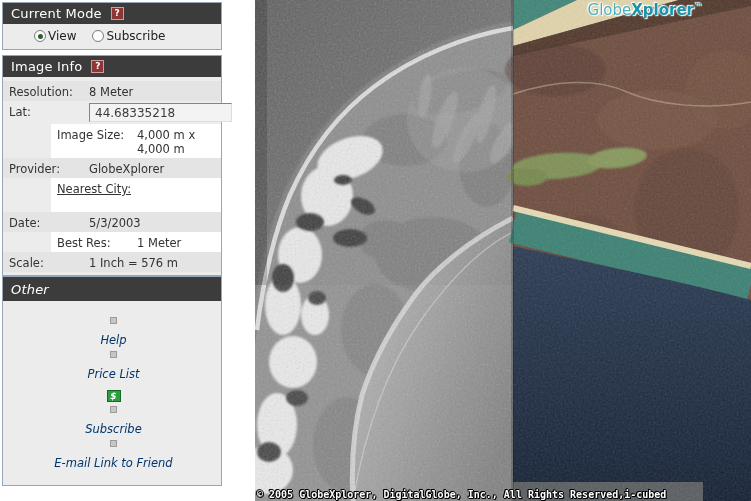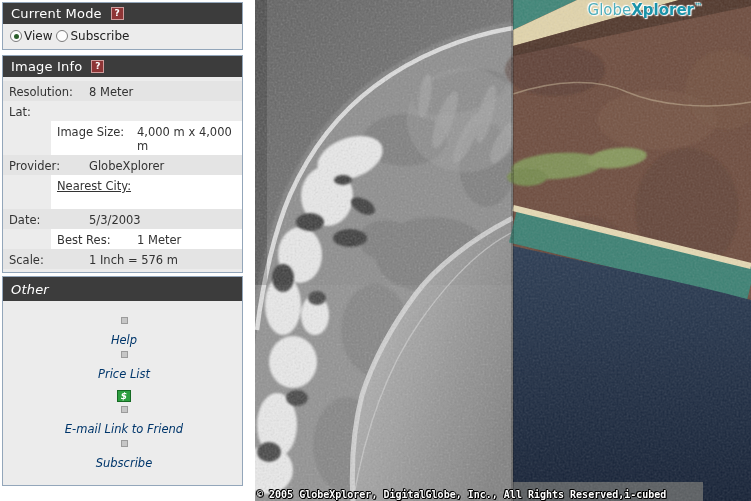--- a/index.html
+++ b/index.html
@@ -6,38 +6,38 @@
   html,body { width:751px; height:501px; }
   body {
     position:relative;
     background:#ffffff;
     font-family:"DejaVu Sans","Liberation Sans",sans-serif;
     overflow:hidden;
   }
 
   
   .panel {
-    position:absolute; left:2px; width:241px;
+    position:absolute; left:2px; width:220px;
     border:1px solid #93a6ba; background:#ececec;
   }
   .panel-header {
     background:#3c3c3c; color:#fff; font-size:13px;
     height:21px; display:flex; align-items:center; gap:9px;
     padding:0 8px; letter-spacing:.2px;
   }
   .help-icon {
     width:13px; height:13px; background:#8e3536; border:1px solid #cf9b9b;
     color:#fff; font-size:9px; font-weight:bold; line-height:1;
     display:inline-flex; align-items:center; justify-content:center;
     cursor:pointer; flex:0 0 auto;
   }
 
   
   #panel-current-mode { top:2px; }
-  .mode-body { padding:5px 4px 6px 7px; display:flex; gap:4px; background:#ececec; }
+  .mode-body { padding:5px 4px 6px 7px; display:flex; gap:16px; background:#ececec;margin-left:24px; }
   .radio-opt { display:flex; align-items:center; gap:2px; font-size:12px; color:#222; cursor:pointer; }
   .radio {
     width:12px; height:12px; border-radius:50%;
     border:1px solid #7b7b7b; background:#fdfdfd;
     display:inline-flex; align-items:center; justify-content:center; flex:0 0 auto;
   }
   .radio .dot { width:5px; height:5px; border-radius:50%; background:transparent; }
   .radio.checked .dot { background:#2c5f2c; }
 
   
@@ -120,20 +120,21 @@
     <span>Image Info</span>
     <span class="help-icon">?</span>
   </div>
   <div class="info-body">
     <div class="row r-gray">
       <span class="lbl">Resolution:</span>
       <span class="val">8 Meter</span>
     </div>
     <div class="row r-light">
       <span class="lbl">Lat:</span>
+      <input class="field" type="text" value="44.68335218" style="">
     </div>
     <div class="row r-white">
       <span class="lbl">Image Size:</span>
       <span class="val">4,000 m x 4,000 m</span>
     </div>
     <div class="row r-gray">
       <span class="lbl">Provider:</span>
       <span class="val">GlobeXplorer</span>
     </div>
     <div class="row r-white row-tall">
@@ -163,25 +164,25 @@
       <span class="bullet"></span>
       <span class="link-label">Help</span>
     </div>
     <div class="link-row">
       <span class="bullet"></span>
       <span class="link-label">Price List</span>
       <span class="dollar-icon">$</span>
     </div>
     <div class="link-row">
       <span class="bullet"></span>
-      <span class="link-label">E-mail Link to Friend</span>
+      <span class="link-label">Subscribe</span>
     </div>
     <div class="link-row">
       <span class="bullet"></span>
-      <span class="link-label">Subscribe</span>
+      <span class="link-label">E-mail Link to Friend</span>
     </div>
   </div>
 </div>
 
 <div class="map">
   <svg viewBox="0 0 496 501">
     <defs>
       <linearGradient id="gWater" x1="0" y1="0" x2="0.7" y2="0.9">
         <stop offset="0" stop-color="#606060"></stop>
         <stop offset="1" stop-color="#7e7e7e"></stop>

